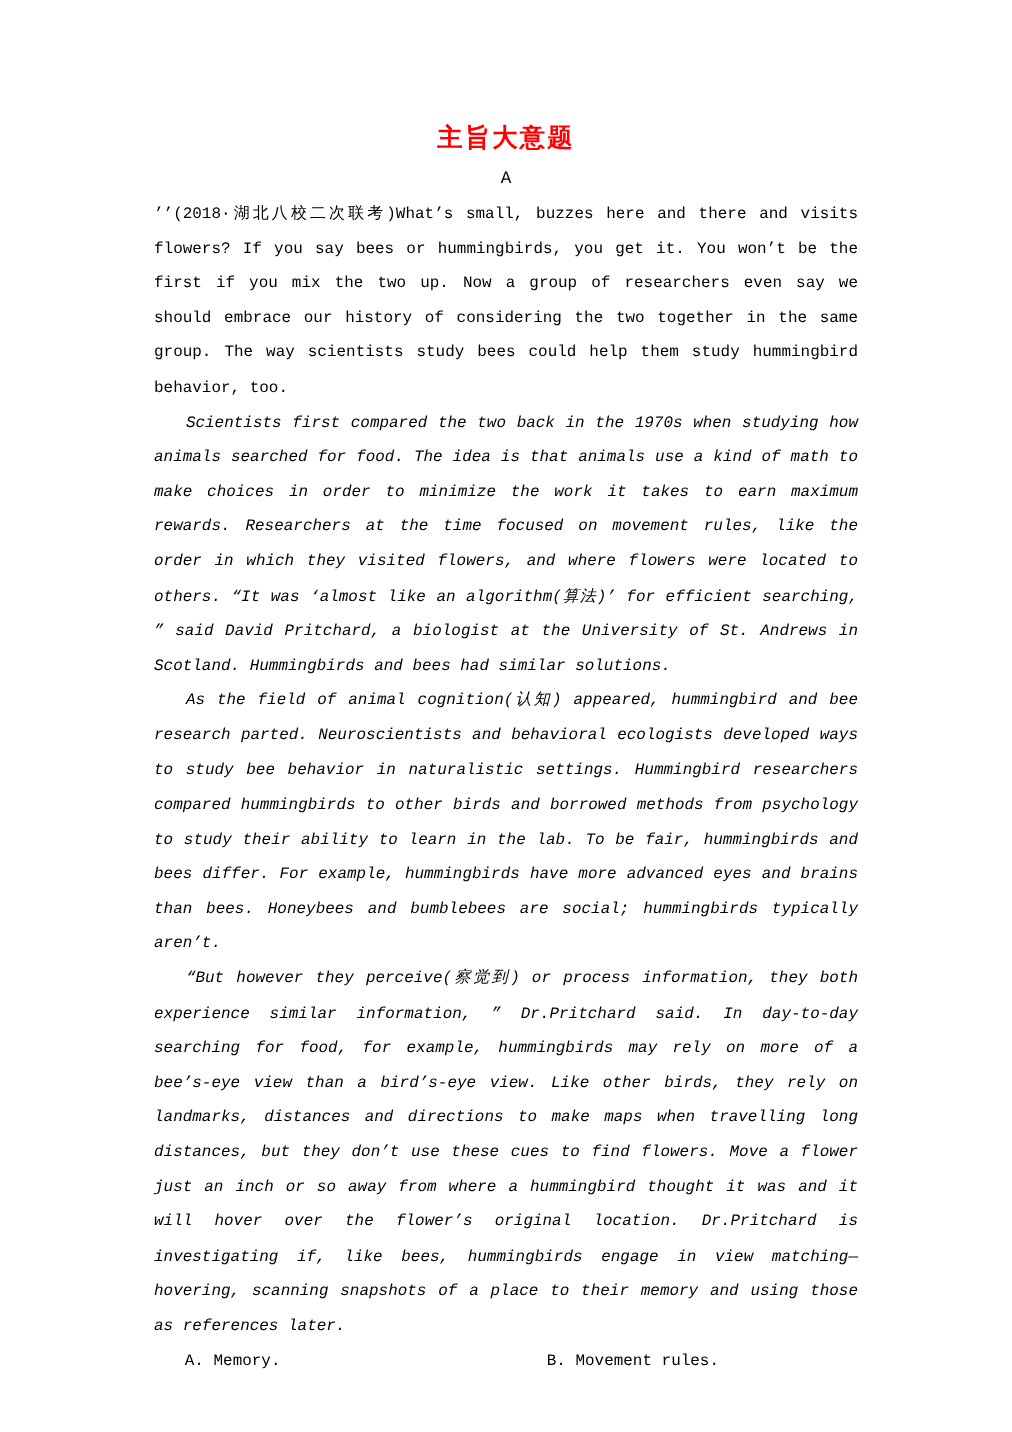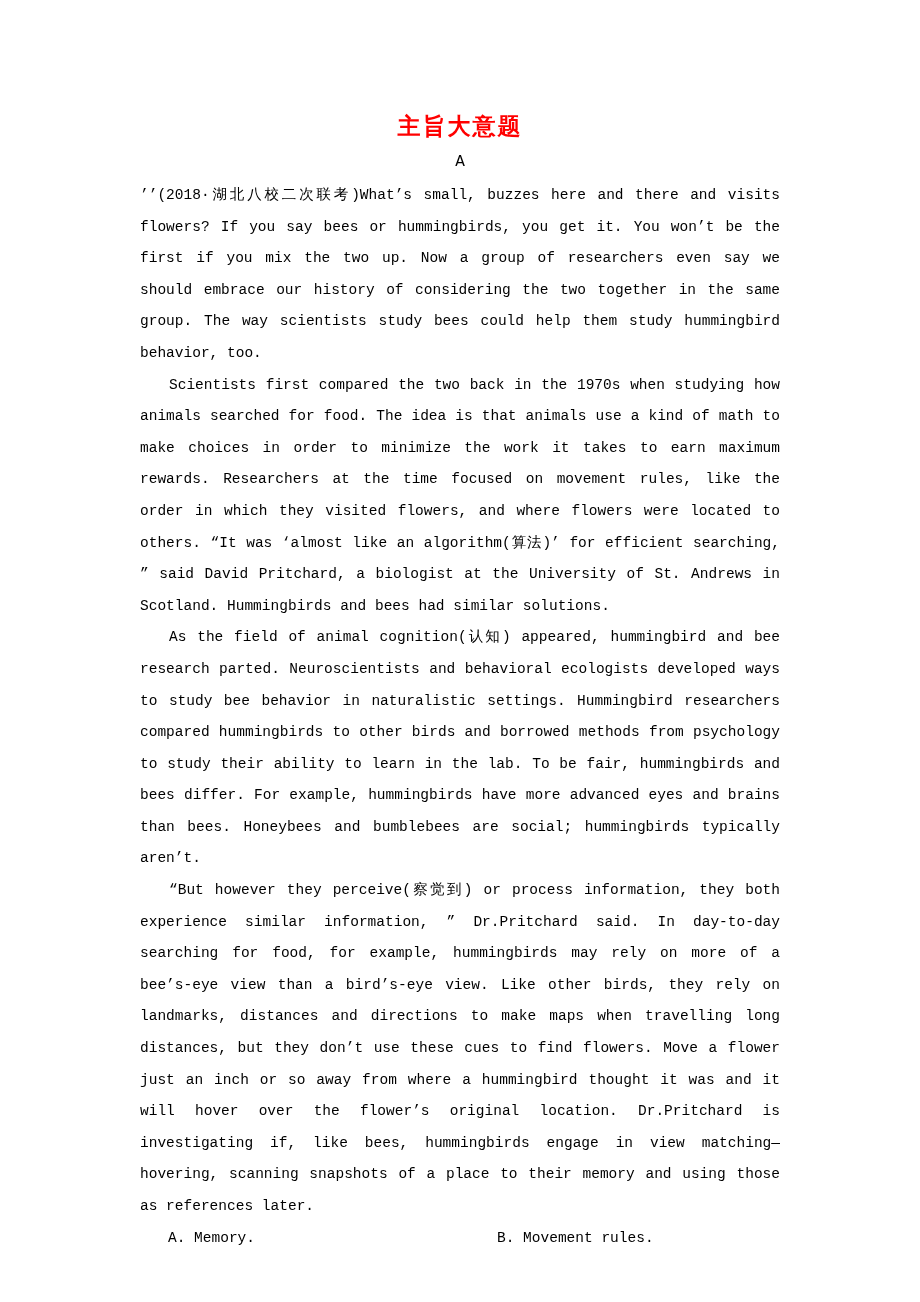--- a/index.html
+++ b/index.html
@@ -33,21 +33,21 @@
   }
   .content {
     margin-top: 6px;
     font-size: 14.5px;
     line-height: 31.6px;
   }
   .para {
     text-align: justify;
     text-align-last: left;
   }
-  .para.indent { text-indent: 2em; }
+  .para.indent { text-indent: 2em; font-style: italic; }
   .question {
     text-indent: 2em;
     text-align: left;
   }
   .options {
     padding-left: 28px;
   }
   .option-row { display: flex; }
   .opt { display: inline-block; line-height: 31.6px; }
   .opt.col1 { width: 329px; }

